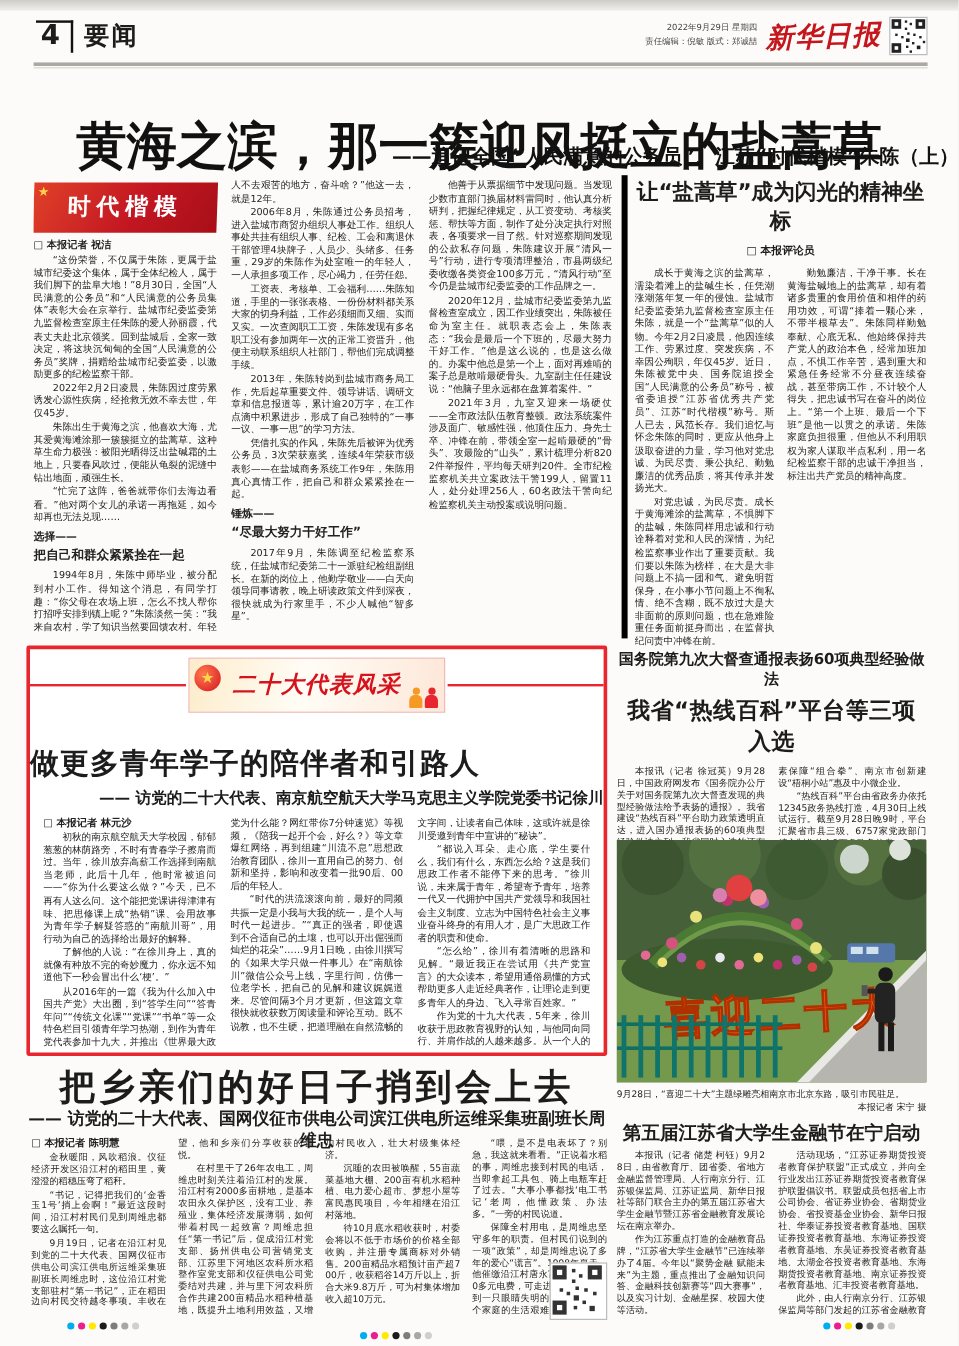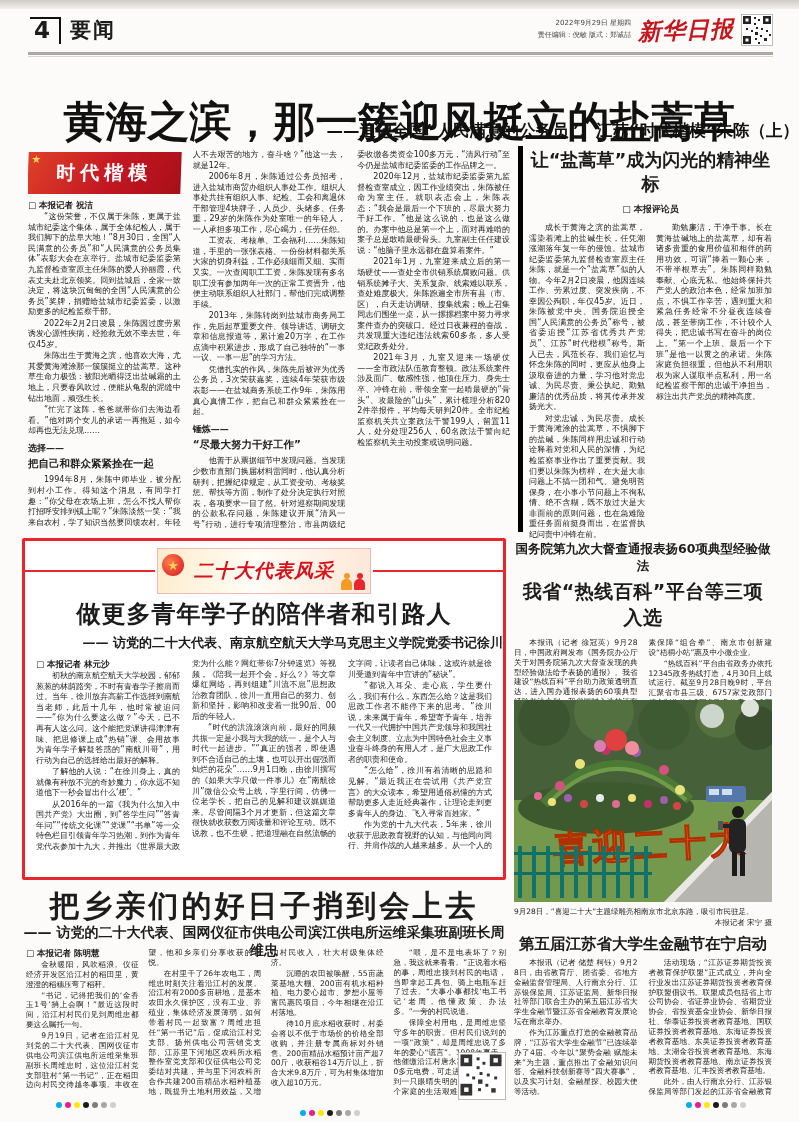--- a/index.html
+++ b/index.html
@@ -56,21 +56,21 @@
   .dbanner-text{color:#d6131c;font-family:"DejaVu Serif","Liberation Serif",serif;
         font-weight:bold;font-style:italic;font-size:19px;letter-spacing:1px;}
   .emblem{position:absolute;left:4px;top:5px;width:22px;height:22px;border-radius:50%;
         background:radial-gradient(circle at 35% 35%,#ff7a4d,#d41420);color:#ffd34d;
         font-size:13px;display:flex;align-items:center;justify-content:center;}
   .people-icon{position:absolute;right:3px;bottom:3px;width:26px;height:18px;}
   .people-icon i{position:absolute;bottom:0;width:11px;height:11px;border-radius:5px 5px 1px 1px;background:#e8262d;}
   .people-icon i::before{content:'';position:absolute;top:-6px;left:2.5px;width:6px;height:6px;border-radius:50%;background:inherit;}
   .people-icon i:first-child{left:0;background:#f59a23;}
   .people-icon i:last-child{right:2px;}
-  .dbox-title{font-size:24px;font-weight:900;text-align:center;margin:4px 0 4px 0;letter-spacing:1px;}
+  .dbox-title{font-size:24px;font-weight:900;text-align:left;margin:26px 0 4px 0;letter-spacing:1px;}
   .dbox-sub{font-size:13px;font-weight:bold;text-align:right;margin-bottom:7px;}
   .dbox-body{margin:0 11px;height:196px;overflow:hidden;}
   
   .sup{position:absolute;left:514px;top:541px;width:258px;}
   .sup-kicker{font-size:12.5px;font-weight:900;text-align:center;margin-bottom:4px;}
   .sup-title{font-size:19px;font-weight:900;text-align:center;margin-bottom:7px;letter-spacing:0.5px;}
   .sup-body{height:93px;overflow:hidden;}
   .smalltext{font-size:7.6px;line-height:1.3;text-align:justify;word-break:break-all;color:#222;}
   .smalltext p{margin:0 0 1px 0;text-indent:2em;}
   .photo{position:absolute;left:514px;top:700px;width:258px;height:202px;overflow:hidden;background:#55703d;}
@@ -157,23 +157,23 @@
       </div>
       <p>1994年8月，朱陈中师毕业，被分配到村小工作。得知这个消息，有同学打趣：“你父母在农场上班，怎么不找人帮你打招呼安排到镇上呢？”朱陈淡然一笑：“我来自农村，学了知识当然要回馈农村。年轻人不去艰苦的地方，奋斗啥？”他这一去，就是12年。</p>
       <p>2006年8月，朱陈通过公务员招考，进入盐城市商贸办组织人事处工作。组织人事处共挂有组织人事、纪检、工会和离退休干部管理4块牌子，人员少、头绪多、任务重，29岁的朱陈作为处室唯一的年轻人，一人承担多项工作，尽心竭力，任劳任怨。</p>
       <p>工资表、考核单、工会福利……朱陈知道，手里的一张张表格、一份份材料都关系大家的切身利益，工作必须细而又细、实而又实。一次查阅职工工资，朱陈发现有多名职工没有参加两年一次的正常工资晋升，他便主动联系组织人社部门，帮他们完成调整手续。</p>
       <p>2013年，朱陈转岗到盐城市商务局工作，先后起草重要文件、领导讲话、调研文章和信息报道等，累计逾20万字，在工作点滴中积累进步，形成了自己独特的“一事一议、一事一思”的学习方法。</p>
       <p>凭借扎实的作风，朱陈先后被评为优秀公务员，3次荣获嘉奖，连续4年荣获市级表彰——在盐城商务系统工作9年，朱陈用真心真情工作，把自己和群众紧紧拴在一起。</p>
       <div class="subhead">
         <span class="sh-label">锤炼——</span>
         <span class="sh-title">“尽最大努力干好工作”</span>
       </div>
+      <p>2017年9月，朱陈调至纪检监察系统，任盐城市纪委第二十一派驻纪检组副组长。在新的岗位上，他勤学敬业——白天向领导同事请教，晚上研读政策文件到深夜，很快就成为行家里手，不少人喊他“智多星”。</p>
       <p>他善于从票据细节中发现问题。当发现少数市直部门换届材料雷同时，他认真分析研判，把握纪律规定，从工资变动、考核奖惩、帮扶等方面，制作了处分决定执行对照表，各项要求一目了然。针对巡察期间发现的公款私存问题，朱陈建议开展“清风一号”行动，进行专项清理整治，市县两级纪委收缴各类资金100多万元，“清风行动”至今仍是盐城市纪委监委的工作品牌之一。</p>
       <p>2020年12月，盐城市纪委监委第九监督检查室成立，因工作业绩突出，朱陈被任命为室主任。就职表态会上，朱陈表态：“我会是最后一个下班的，尽最大努力干好工作。”他是这么说的，也是这么做的。办案中他总是第一个上，面对再难啃的案子总是敢啃最硬骨头。九室副主任任建设说：“他脑子里永远都在盘算着案件。”</p>
-      <p>2021年1月，九室迎来成立后的第一场硬仗——查处全市供销系统腐败问题。供销系统摊子大、关系复杂、线索难以联系，查处难度极大。朱陈跑遍全市所有县（市、区），白天走访调研、搜集线索；晚上召集同志们围坐一桌，从一摞摞档案中努力寻求案件查办的突破口。经过日夜兼程的奋战，共发现重大违纪违法线索60多条，多人受党纪政务处分。</p>
       <p>2021年3月，九室又迎来一场硬仗——全市政法队伍教育整顿。政法系统案件涉及面广、敏感性强，他顶住压力、身先士卒、冲锋在前，带领全室一起啃最硬的“骨头”、攻最险的“山头”，累计梳理分析8202件举报件，平均每天研判20件。全市纪检监察机关共立案政法干警199人，留置11人，处分处理256人，60名政法干警向纪检监察机关主动投案或说明问题。</p>
 
     </div>
   </div>
 
   <div class="comm">
     <div class="comm-title">让“盐蒿草”成为闪光的精神坐标</div>
     <div class="comm-byline">□ 本报评论员</div>
     <div class="comm-text">
       <div class="cols2 bodytext">

